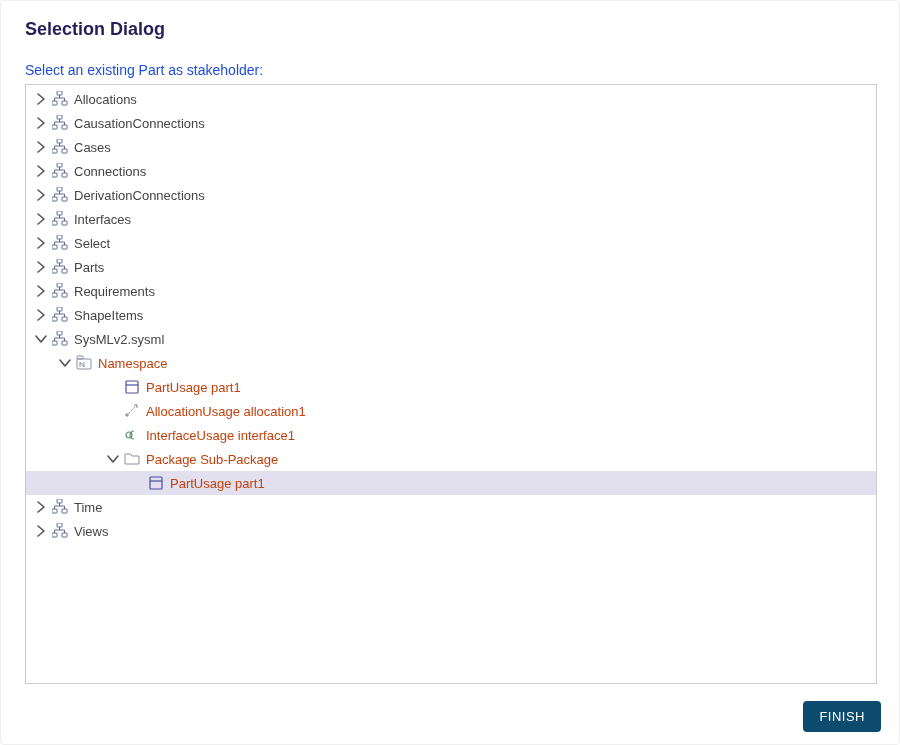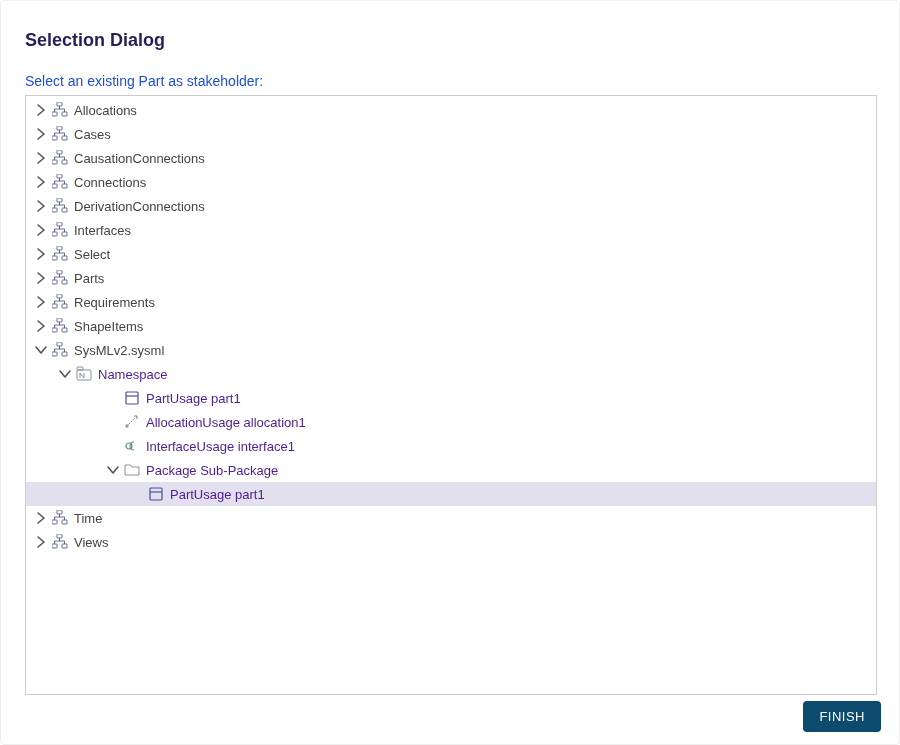--- a/index.html
+++ b/index.html
@@ -17,21 +17,21 @@
     height: 745px;
     padding: 18px 24px 24px 24px;
     position: relative;
     border: 1px solid #eee;
     border-radius: 4px;
   }
   .title {
     font-size: 18px;
     font-weight: 700;
     color: #261E58;
-    margin: 11px 0 22px 0;
+    margin: 0 0 22px 0;
   }
   .instruction {
     font-size: 14px;
     color: #1d4ed8;
     margin: 0 0 6px 0;
   }
   .tree-box {
     border: 1px solid #ccc;
     width: 852px;
     height: 600px;
@@ -41,21 +41,21 @@
   }
   .row {
     display: flex;
     align-items: center;
     height: 24px;
     font-size: 13px;
     color: #444;
     white-space: nowrap;
     box-sizing: border-box;
   }
-  .row.model-child { color: #4c1d95; }
+  .row.model-child { color: #c2410c; }
   .row.selected {
     background: #E2DFEE;
   }
   .chev {
     width: 14px;
     height: 14px;
     flex: 0 0 14px;
     display: inline-flex;
     align-items: center;
     justify-content: center;
@@ -167,34 +167,34 @@
       <span class="chev">
           <svg width="14" height="14">
             <use href="#chev-right"></use>
           </svg>
         </span>
       <span class="ico">
           <svg width="16" height="16">
             <use href="#icon-tree"></use>
           </svg>
         </span>
+      <span class="label">CausationConnections</span>
+    </div>
+    <div class="row indent-0">
+      <span class="chev">
+          <svg width="14" height="14">
+            <use href="#chev-right"></use>
+          </svg>
+        </span>
+      <span class="ico">
+          <svg width="16" height="16">
+            <use href="#icon-tree"></use>
+          </svg>
+        </span>
       <span class="label">Cases</span>
-    </div>
-    <div class="row indent-0">
-      <span class="chev">
-          <svg width="14" height="14">
-            <use href="#chev-right"></use>
-          </svg>
-        </span>
-      <span class="ico">
-          <svg width="16" height="16">
-            <use href="#icon-tree"></use>
-          </svg>
-        </span>
-      <span class="label">CausationConnections</span>
     </div>
     <div class="row indent-0">
       <span class="chev">
           <svg width="14" height="14">
             <use href="#chev-right"></use>
           </svg>
         </span>
       <span class="ico">
           <svg width="16" height="16">
             <use href="#icon-tree"></use>

